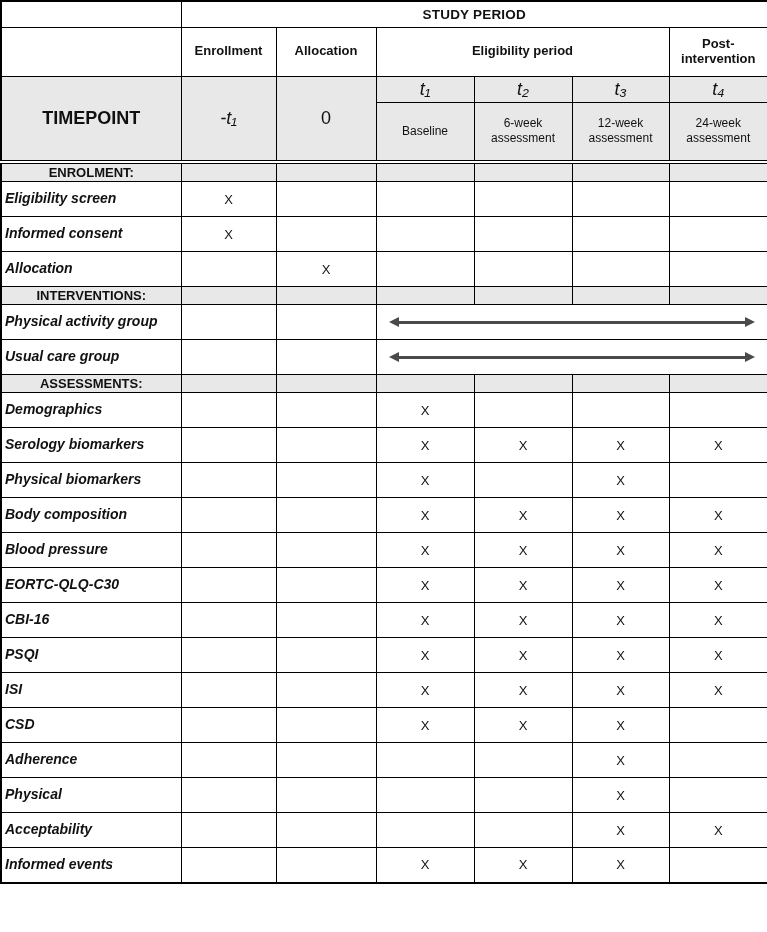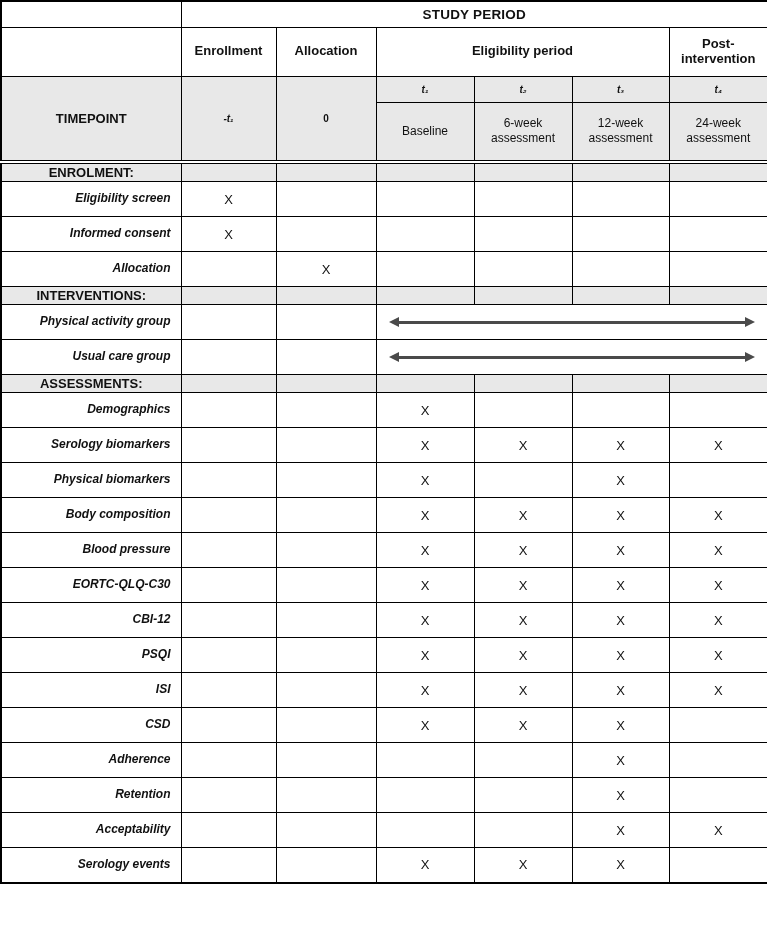--- a/index.html
+++ b/index.html
@@ -21,31 +21,31 @@
   th,td{border:1px solid var(--border-color);padding:1px 3px;text-align:center;vertical-align:middle;overflow:hidden;}
   
   tr.r1{height:26px;}
   tr.r1 th{font-size:13.5px;font-weight:bold;letter-spacing:.2px;}
   tr.r2{height:49px;}
   tr.r2 th{font-size:13px;font-weight:bold;line-height:1.15;}
   tr.r3{height:26px;}
   tr.r4{height:60px;}
   .band{background:var(--band-bg);}
   .blank{background:#fff;}
-  .tp-label{font-weight:bold;font-size:13px;font-style:normal;}
-  .tval{font-weight:bold;font-style:italic;font-size:10px;}
+  .tp-label{font-weight:bold;font-size:18px;font-style:normal;}
+  .tval{font-weight:normal;font-style:italic;font-size:18px;}
   .num{font-style:normal;}
   .subl{font-size:12px;font-weight:normal;line-height:1.25;padding:2px;}
   .dbl{border-bottom:4px double var(--border-color);}
   
   tr.sec-row{height:15px;}
   tr.sec-row td{background:var(--band-bg);}
   tr.item-row,tr.arrow-row{height:35px;}
   .slabel{font-weight:bold;font-size:13px;font-style:normal;text-align:center;}
-  .ilabel{text-align:right;padding-right:10px;font-weight:bold;font-style:italic;font-size:12px;line-height:1.1;}
+  .ilabel{text-align:left;padding-right:10px;font-weight:bold;font-style:italic;font-size:14px;line-height:1.1;}
   .mark{font-size:13px;font-weight:normal;}
   
   .arrowcell{padding:0 12px;}
   .spanarrow{display:flex;align-items:center;width:100%;}
   .shaft{flex:1 1 auto;height:3px;background:var(--arrow-color);}
   .ah{width:0;height:0;border-top:5.5px solid transparent;border-bottom:5.5px solid transparent;flex:0 0 auto;}
   .ah.left{border-right:10px solid var(--arrow-color);}
   .ah.right{border-left:10px solid var(--arrow-color);}
 </style>
 </head>
@@ -215,21 +215,21 @@
         <tr class="item-row">
           <td class="ilabel">EORTC-QLQ-C30</td>
           <td class="mark"></td>
           <td class="mark"></td>
           <td class="mark">X</td>
           <td class="mark">X</td>
           <td class="mark">X</td>
           <td class="mark">X</td>
         </tr>
         <tr class="item-row">
-          <td class="ilabel">CBI-12</td>
+          <td class="ilabel">CBI-16</td>
           <td class="mark"></td>
           <td class="mark"></td>
           <td class="mark">X</td>
           <td class="mark">X</td>
           <td class="mark">X</td>
           <td class="mark">X</td>
         </tr>
         <tr class="item-row">
           <td class="ilabel">PSQI</td>
           <td class="mark"></td>
@@ -260,39 +260,39 @@
         <tr class="item-row">
           <td class="ilabel">Adherence</td>
           <td class="mark"></td>
           <td class="mark"></td>
           <td class="mark"></td>
           <td class="mark"></td>
           <td class="mark">X</td>
           <td class="mark"></td>
         </tr>
         <tr class="item-row">
-          <td class="ilabel">Retention</td>
+          <td class="ilabel">Physical</td>
           <td class="mark"></td>
           <td class="mark"></td>
           <td class="mark"></td>
           <td class="mark"></td>
           <td class="mark">X</td>
           <td class="mark"></td>
         </tr>
         <tr class="item-row">
           <td class="ilabel">Acceptability</td>
           <td class="mark"></td>
           <td class="mark"></td>
           <td class="mark"></td>
           <td class="mark"></td>
           <td class="mark">X</td>
           <td class="mark">X</td>
         </tr>
         <tr class="item-row">
-          <td class="ilabel">Serology events</td>
+          <td class="ilabel">Informed events</td>
           <td class="mark"></td>
           <td class="mark"></td>
           <td class="mark">X</td>
           <td class="mark">X</td>
           <td class="mark">X</td>
           <td class="mark"></td>
         </tr>
       </tbody>
   </table>
 </div>

